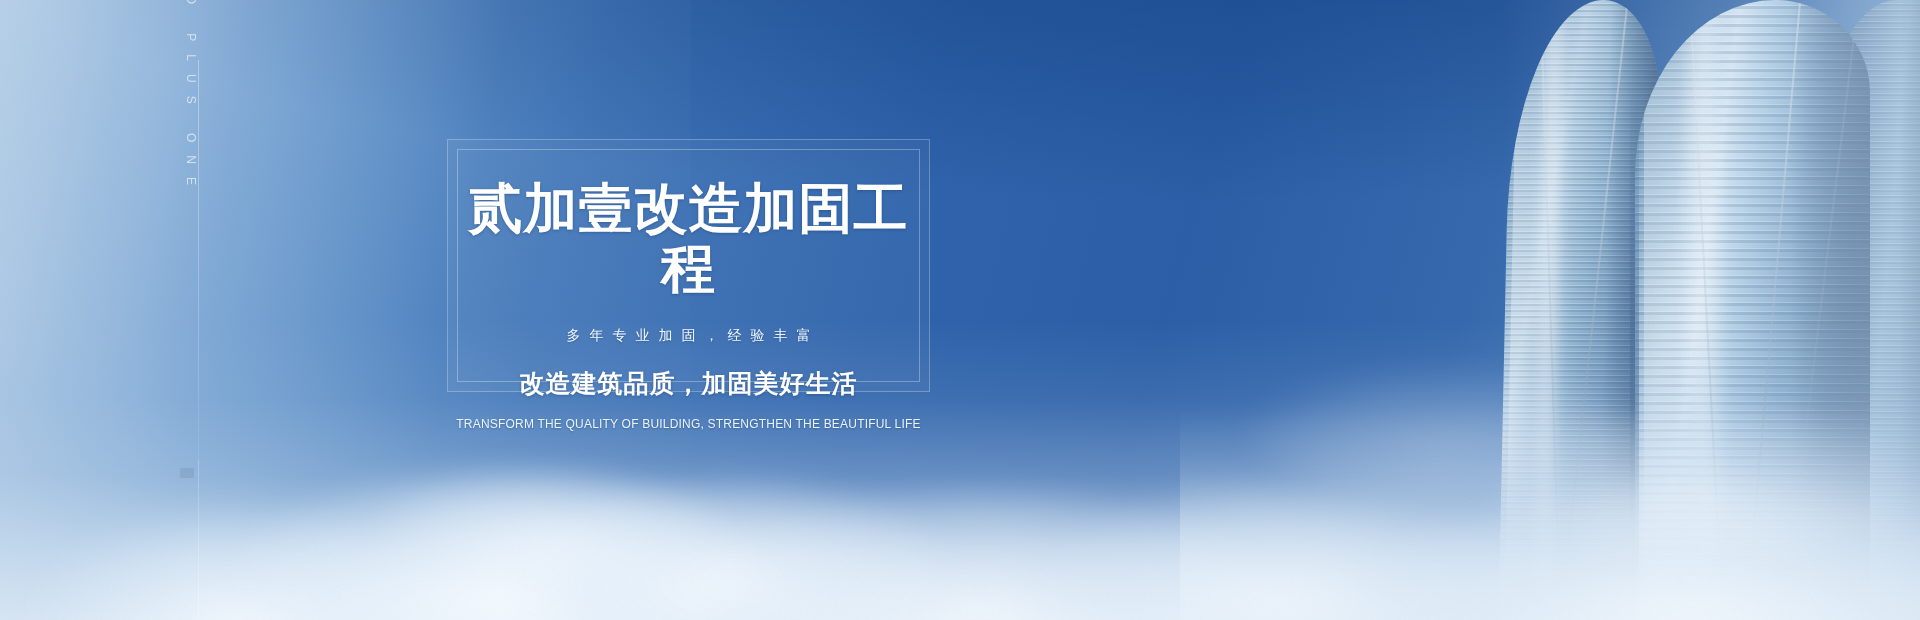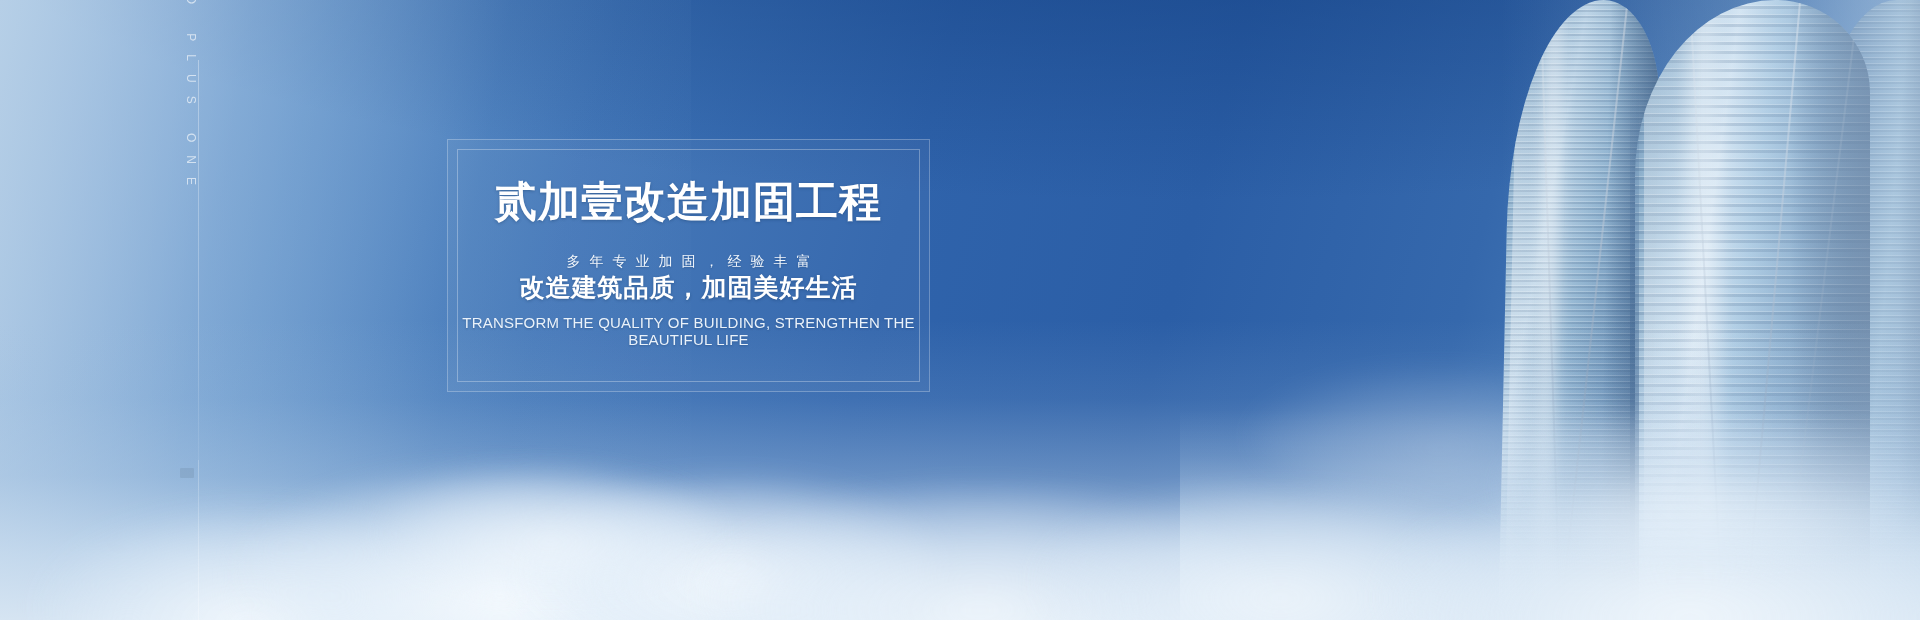--- a/index.html
+++ b/index.html
@@ -211,46 +211,47 @@
   }
   .panel-inner {
     position:absolute; left:9px; top:9px; right:9px; bottom:9px;
     border:1px solid rgba(255,255,255,0.30);
   }
   .panel-content {
     position:absolute; left:0; right:0; top:38px;
     text-align:center;
   }
   .headline {
-    font-size:42px;
+    font-size:54px;
     font-weight:bold;
     color:#ffffff;
     letter-spacing:1px;
     line-height:1.12;
     text-shadow:0 1px 3px rgba(18,48,88,0.35);
   }
   .subline {
     margin-top:28px;
     font-size:14px;
     font-weight:400;
     color:#f2f7fc;
     letter-spacing:9px;
     padding-left:9px;
     text-shadow:0 1px 2px rgba(18,48,88,0.30);
   }
   .tagline {
+    margin-top:22px;
     font-size:25px;
     font-weight:bold;
     color:#ffffff;
     letter-spacing:1px;
     text-shadow:0 1px 3px rgba(18,48,88,0.35);
   }
   .en-tagline {
-    margin-top:10px;
-    font-size:15px;
+    margin-top:17px;
+    font-size:12px;
     font-weight:400;
     color:#eaf2fa;
     letter-spacing:0.2px;
     text-shadow:0 1px 2px rgba(18,48,88,0.30);
   }
 </style>
 </head>
 <body>
 
 <div id="banner">

